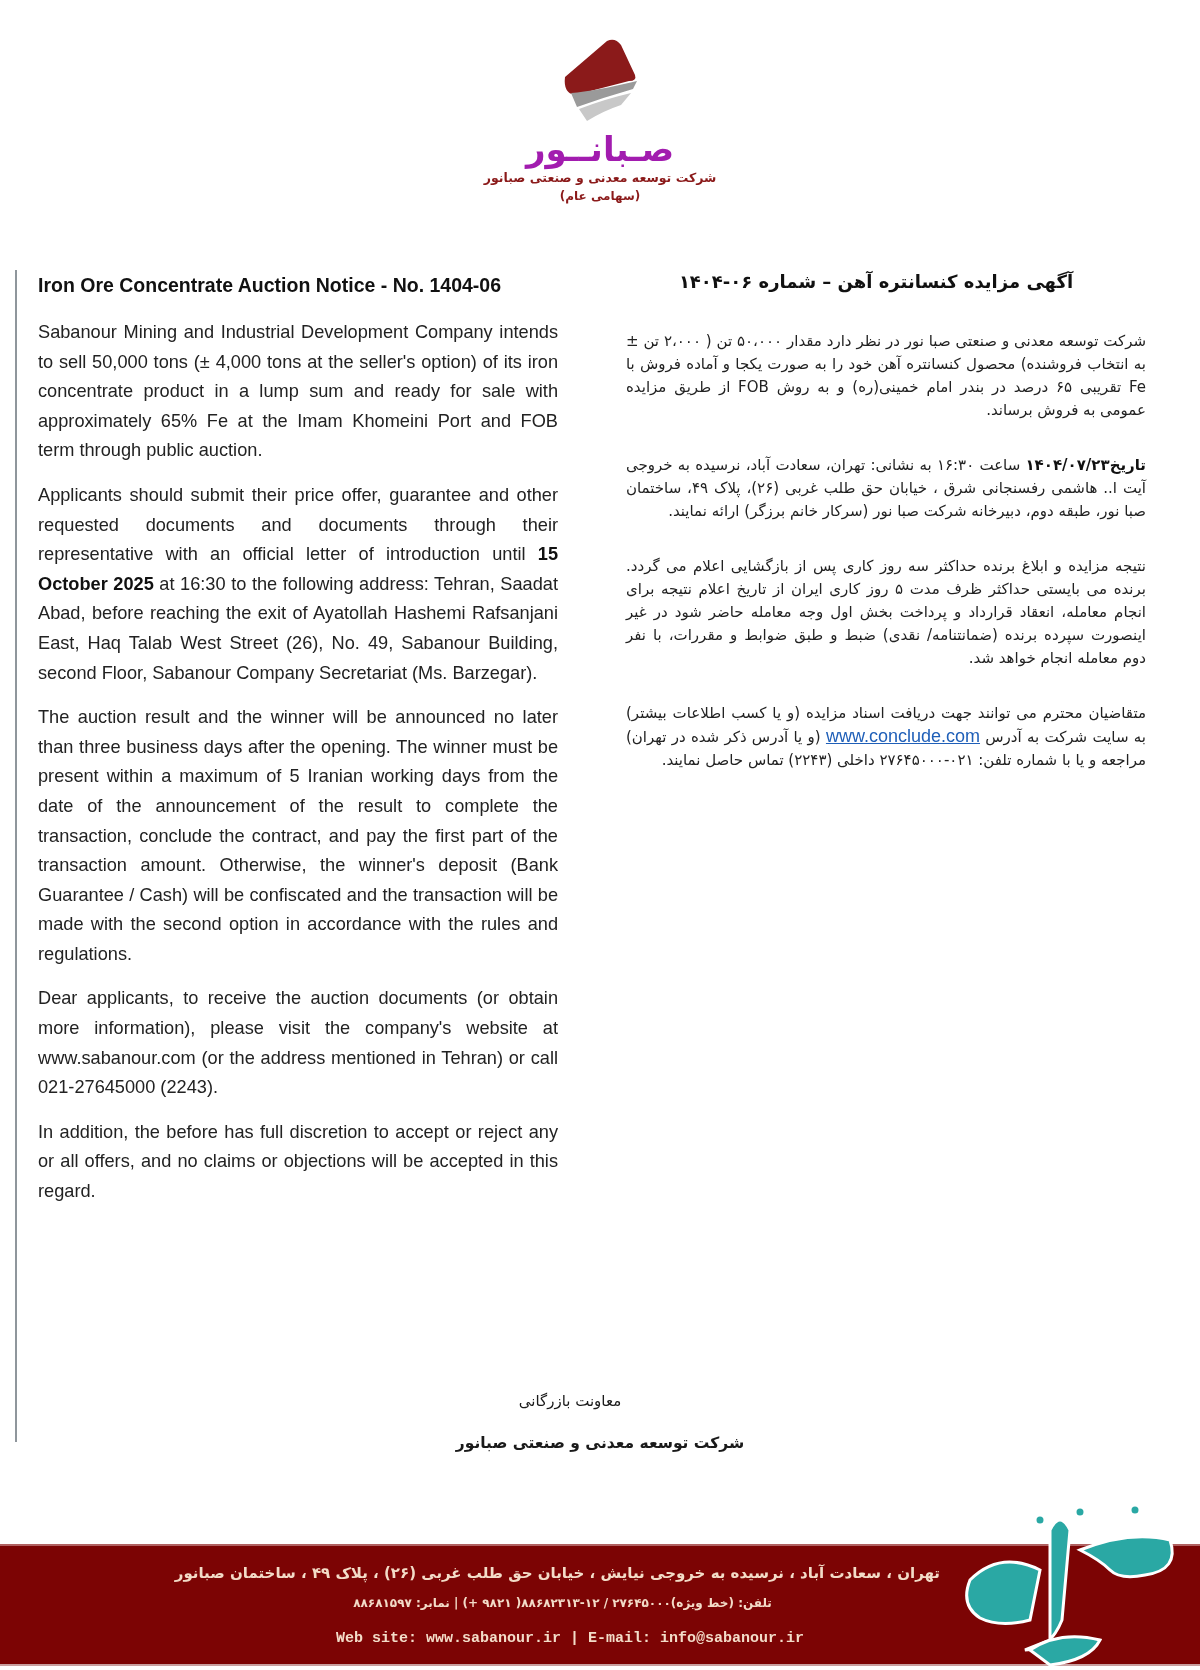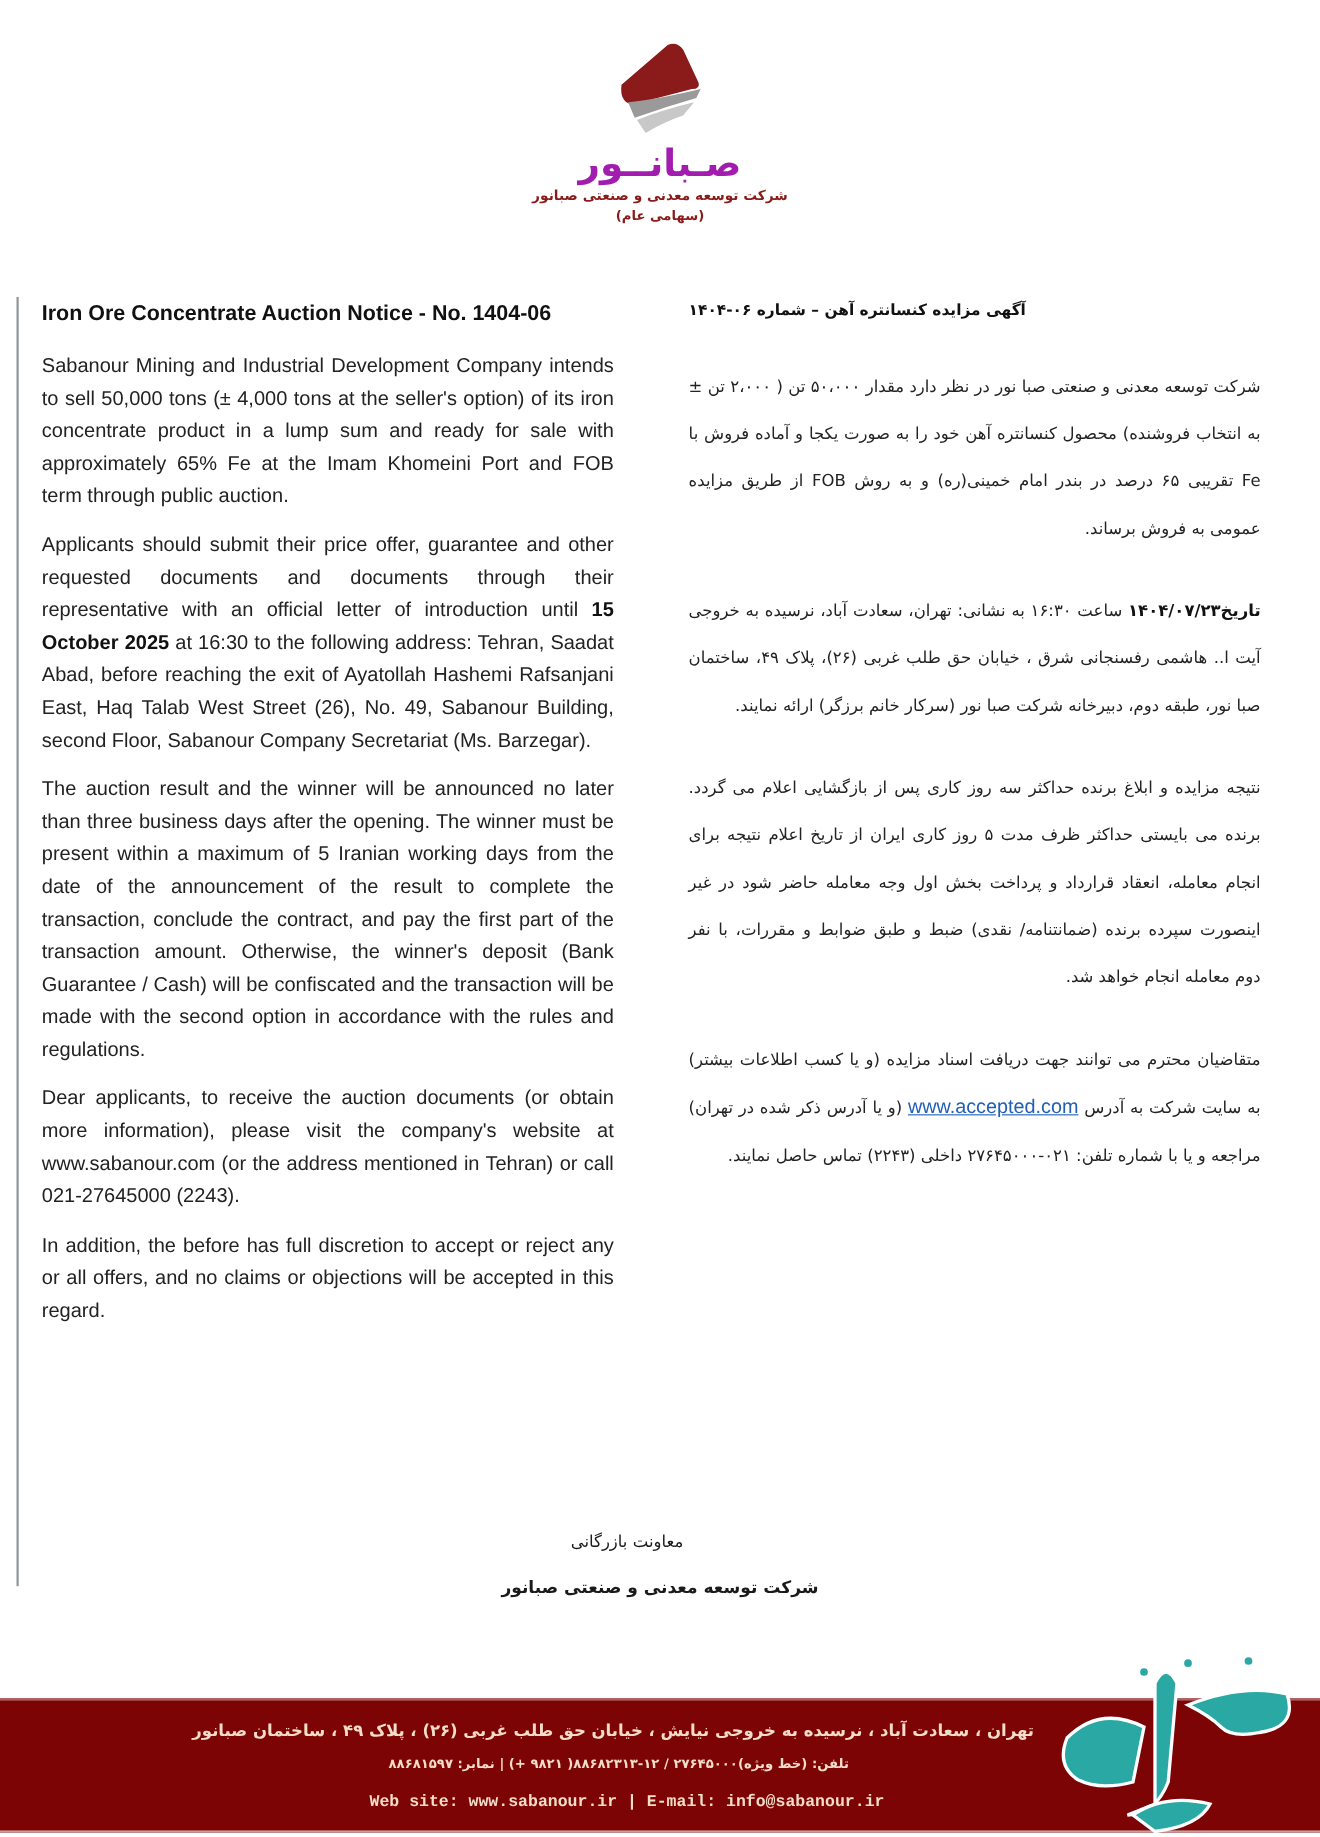--- a/index.html
+++ b/index.html
@@ -17,22 +17,22 @@
     .side-rule { position: absolute; left: 15px; top: 270px; width: 2px; height: 1172px; background: #8f969c; }
 
     
     .col-en { position: absolute; left: 38px; top: 272px; width: 520px; }
     .col-en h1 { font-family: "Liberation Sans", sans-serif; font-weight: bold; font-size: 19.5px; line-height: 26px; margin-bottom: 20px; color: #111; white-space: nowrap; }
     .col-en p { font-family: "Liberation Sans", sans-serif; font-size: 18.2px; line-height: 29.6px; text-align: justify; margin-bottom: 15px; color: #222; }
     .col-en p b { font-weight: bold; color: #111; }
 
     
     .col-fa { position: absolute; left: 626px; top: 268px; width: 520px; direction: rtl; }
-    .col-fa h1 { font-family: "DejaVu Sans", sans-serif; font-weight: bold; font-size: 14px; line-height: 28px; margin-bottom: 34px; padding-right: 20px; text-align: left; color: #111; }
-    .col-fa p { font-family: "DejaVu Sans", sans-serif; font-size: 15px; line-height: 43px; text-align: justify; margin-bottom: 32px; color: #222; }
+    .col-fa h1 { font-family: "DejaVu Sans", sans-serif; font-weight: bold; font-size: 18px; line-height: 28px; margin-bottom: 34px; padding-right: 20px; text-align: center; color: #111; }
+    .col-fa p { font-family: "DejaVu Sans", sans-serif; font-size: 15px; line-height: 23px; text-align: justify; margin-bottom: 32px; color: #222; }
     .col-fa p b { font-weight: bold; color: #111; }
     .col-fa a { color: #1f5fb8; text-decoration: underline; font-family: "Liberation Sans", sans-serif; font-size: 18px; direction: ltr; unicode-bidi: embed; }
 
     
     .sign { position: absolute; left: 380px; top: 1390px; width: 400px; text-align: center; direction: rtl; }
     .sign .role { font-family: "DejaVu Sans", sans-serif; font-weight: normal; font-size: 15px; line-height: 22px; padding-right: 20px; }
     .sign .org { font-family: "DejaVu Sans", sans-serif; font-weight: bold; font-size: 15.5px; line-height: 22px; margin-top: 20px; padding-left: 40px; }
 
     
     .footer { position: absolute; left: 0; top: 1544px; width: 1200px; height: 122px; background: #7c0404; border-top: 2px solid #b06060; border-bottom: 2px solid #c9a0a0; }
@@ -67,21 +67,21 @@
   <p>The auction result and the winner will be announced no later than three business days after the opening. The winner must be present within a maximum of 5 Iranian working days from the date of the announcement of the result to complete the transaction, conclude the contract, and pay the first part of the transaction amount. Otherwise, the winner's deposit (Bank Guarantee / Cash) will be confiscated and the transaction will be made with the second option in accordance with the rules and regulations.</p>
   <p>Dear applicants, to receive the auction documents (or obtain more information), please visit the company's website at www.sabanour.com (or the address mentioned in Tehran) or call 021-27645000 (2243).</p>
   <p>In addition, the before has full discretion to accept or reject any or all offers, and no claims or objections will be accepted in this regard.</p>
 </div>
 
 <div class="col-fa">
   <h1>آگهی مزایده کنسانتره آهن – شماره ۰۶-۱۴۰۴</h1>
   <p>شرکت توسعه معدنی و صنعتی صبا نور در نظر دارد مقدار ۵۰،۰۰۰ تن ( ۲،۰۰۰ تن ± به انتخاب فروشنده) محصول کنسانتره آهن خود را به صورت یکجا و آماده فروش با Fe تقریبی ۶۵ درصد در بندر امام خمینی(ره) و به روش FOB از طریق مزایده عمومی به فروش برساند.</p>
   <p><b>تاریخ۱۴۰۴/۰۷/۲۳</b><span> ساعت ۱۶:۳۰ به نشانی: تهران، سعادت آباد، نرسیده به خروجی آیت ا.. هاشمی رفسنجانی شرق ، خیابان حق طلب غربی (۲۶)، پلاک ۴۹، ساختمان صبا نور، طبقه دوم، دبیرخانه شرکت صبا نور (سرکار خانم برزگر) ارائه نمایند.</span></p>
   <p>نتیجه مزایده و ابلاغ برنده حداکثر سه روز کاری پس از بازگشایی اعلام می گردد. برنده می بایستی حداکثر ظرف مدت ۵ روز کاری ایران از تاریخ اعلام نتیجه برای انجام معامله، انعقاد قرارداد و پرداخت بخش اول وجه معامله حاضر شود در غیر اینصورت سپرده برنده (ضمانتنامه/ نقدی) ضبط و طبق ضوابط و مقررات، با نفر دوم معامله انجام خواهد شد.</p>
-  <p><span>متقاضیان محترم می توانند جهت دریافت اسناد مزایده (و یا کسب اطلاعات بیشتر) به سایت شرکت به آدرس </span><a>www.accepted.com</a><span> (و یا آدرس ذکر شده در تهران) مراجعه و یا با شماره تلفن: ۰۲۱-۲۷۶۴۵۰۰۰ داخلی (۲۲۴۳) تماس حاصل نمایند.</span></p>
+  <p><span>متقاضیان محترم می توانند جهت دریافت اسناد مزایده (و یا کسب اطلاعات بیشتر) به سایت شرکت به آدرس </span><a>www.conclude.com</a><span> (و یا آدرس ذکر شده در تهران) مراجعه و یا با شماره تلفن: ۰۲۱-۲۷۶۴۵۰۰۰ داخلی (۲۲۴۳) تماس حاصل نمایند.</span></p>
 </div>
 
 <div class="sign">
   <div class="role">معاونت بازرگانی</div>
   <div class="org">شرکت توسعه معدنی و صنعتی صبانور</div>
 </div>
 
 <div class="footer">
   <div class="line l1">تهران ، سعادت آباد ، نرسیده به خروجی نیایش ، خیابان حق طلب غربی (۲۶) ، پلاک ۴۹ ، ساختمان صبانور</div>
   <div class="line l2">تلفن: (خط ویژه)۲۷۶۴۵۰۰۰ / ۱۲-۸۸۶۸۲۳۱۳( ۹۸۲۱ +) | نمابر: ۸۸۶۸۱۵۹۷</div>

